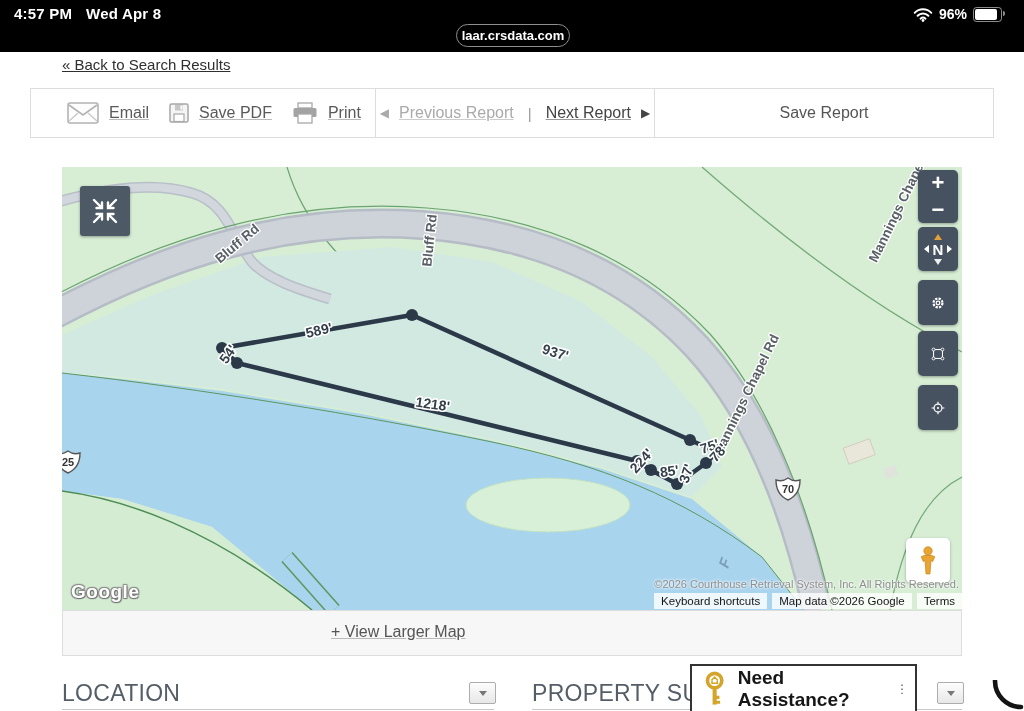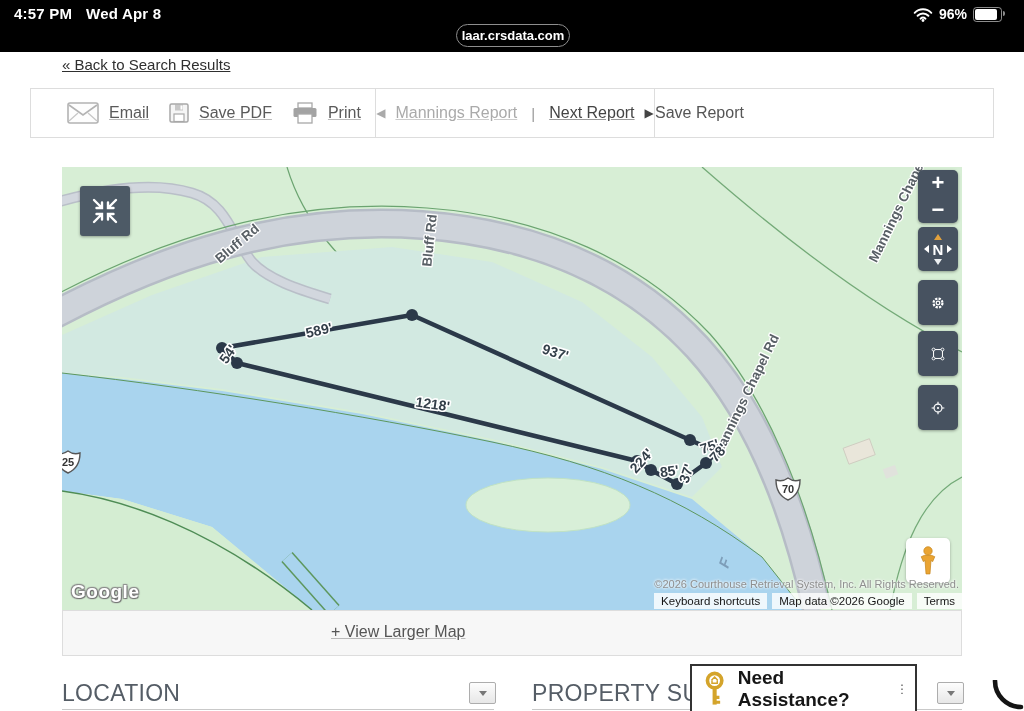--- a/index.html
+++ b/index.html
@@ -20,21 +20,21 @@
            font-size:13px;font-weight:700;color:#fff;}
 
   
   #backlink{position:absolute;left:62px;top:56px;font-size:15px;color:#2f2f2f;text-decoration:underline;cursor:pointer;}
 
   
   #toolbar{position:absolute;left:30px;top:88px;width:962px;height:48px;border:1px solid #ddd;display:flex;background:#fff;}
   .tb-sec{display:flex;align-items:center;height:100%;}
   .tb-left{width:345px;border-right:1px solid #ddd;padding-left:36px;box-sizing:border-box;gap:20px;}
   .tb-mid{width:278px;border-right:1px solid #ddd;justify-content:center;gap:10px;}
-  .tb-right{flex:1;justify-content:flex-start;}
+  .tb-right{flex:1;justify-content:center;}
   .tb-btn{display:flex;align-items:center;gap:10px;cursor:pointer;}
   .tb-label{font-size:16px;color:#5a5a5a;text-decoration:underline;text-decoration-color:#b9b9b9;}
   .tb-prev{color:#aaa;font-size:16px;text-decoration:underline;text-decoration-color:#ccc;}
   .tb-next{color:#444;font-size:16px;text-decoration:underline;text-decoration-color:#999;}
   .tb-arrow{font-size:12px;color:#444;}
   .tb-arrow.dis{color:#aaa;}
   .tb-sep{color:#999;font-size:15px;margin:0 4px;}
   .tb-save{font-size:16px;color:#555;cursor:pointer;}
 
   
@@ -138,21 +138,21 @@
           <rect x="6" y="1" width="14" height="5" fill="#fff" stroke="#a8a8a8" stroke-width="1.3"></rect>
           <rect x="1.5" y="6" width="23" height="9" rx="1.5" fill="#a3a3a3"></rect>
           <rect x="6" y="12" width="14" height="9" fill="#fff" stroke="#a8a8a8" stroke-width="1.3"></rect>
         </svg>
         <span class="tb-label">Print</span>
       </div>
     </div>
     <div class="tb-sec tb-mid">
       <div class="tb-btn">
         <span class="tb-arrow dis">◀</span>
-        <span class="tb-prev">Mannings Report</span>
+        <span class="tb-prev">Previous Report</span>
       </div>
       <span class="tb-sep">|</span>
       <div class="tb-btn">
         <span class="tb-next">Next Report</span>
         <span class="tb-arrow">▶</span>
       </div>
     </div>
     <div class="tb-sec tb-right">
       <span class="tb-save">Save Report</span>
     </div>

